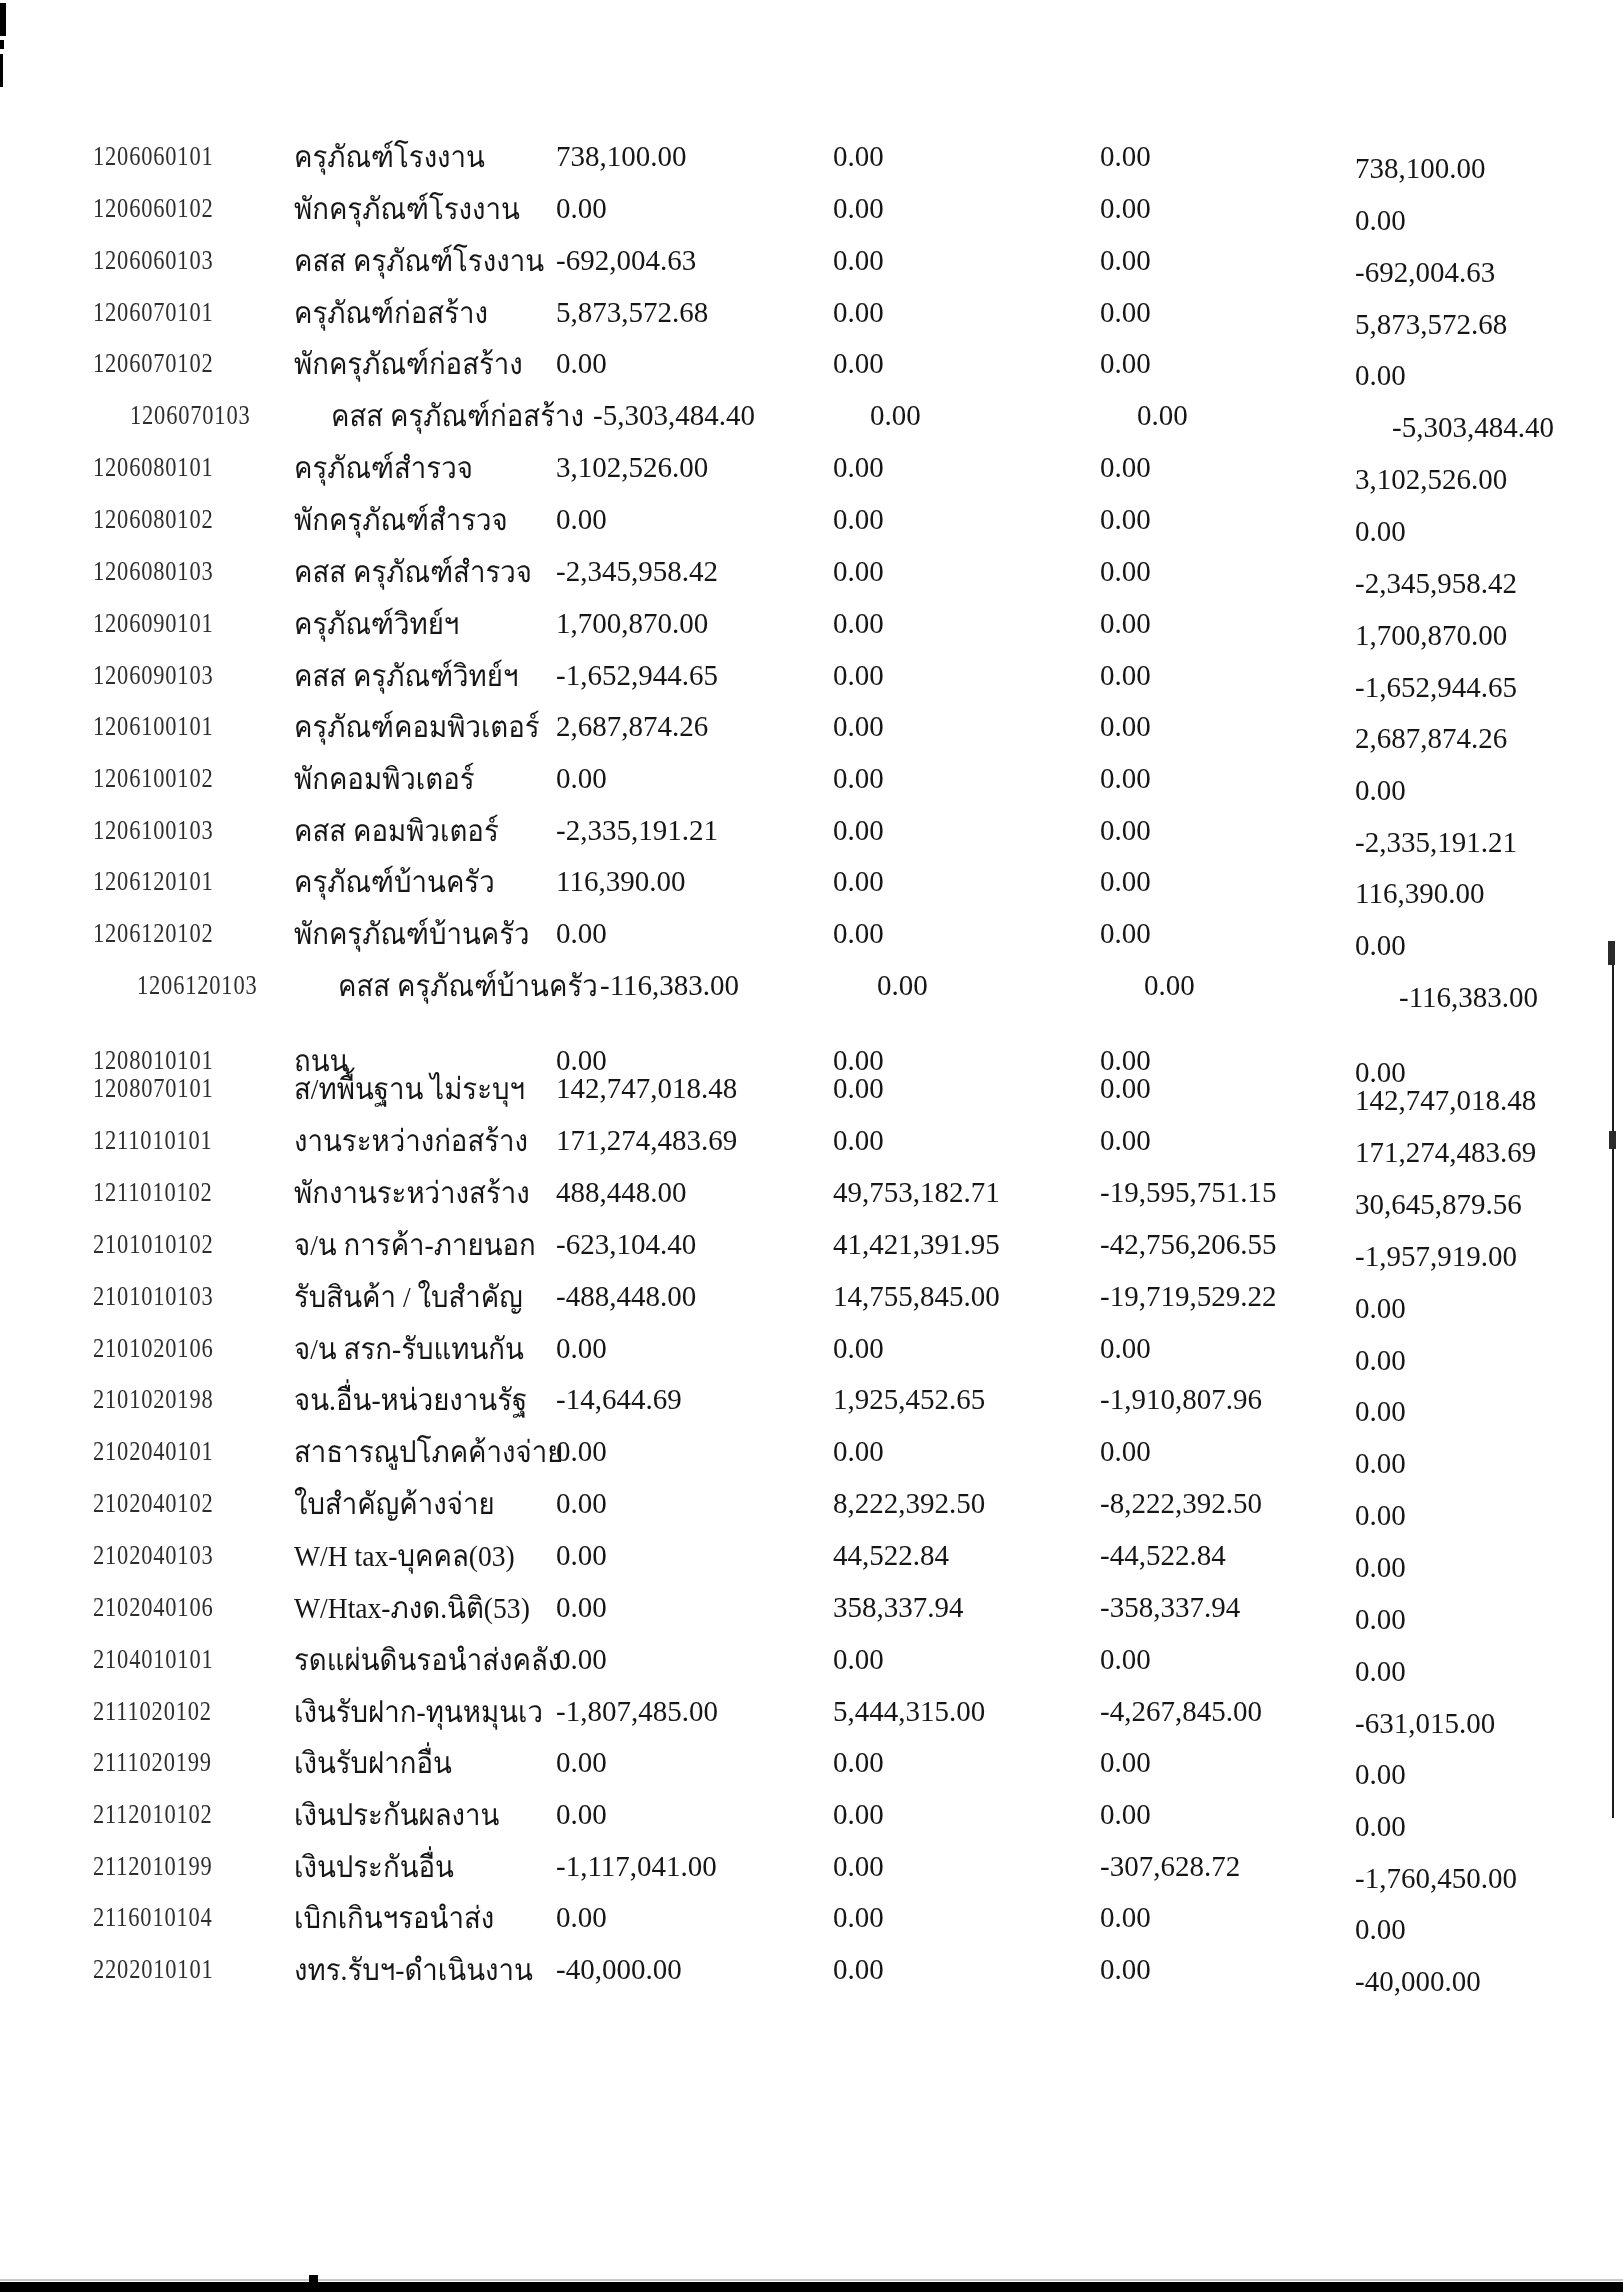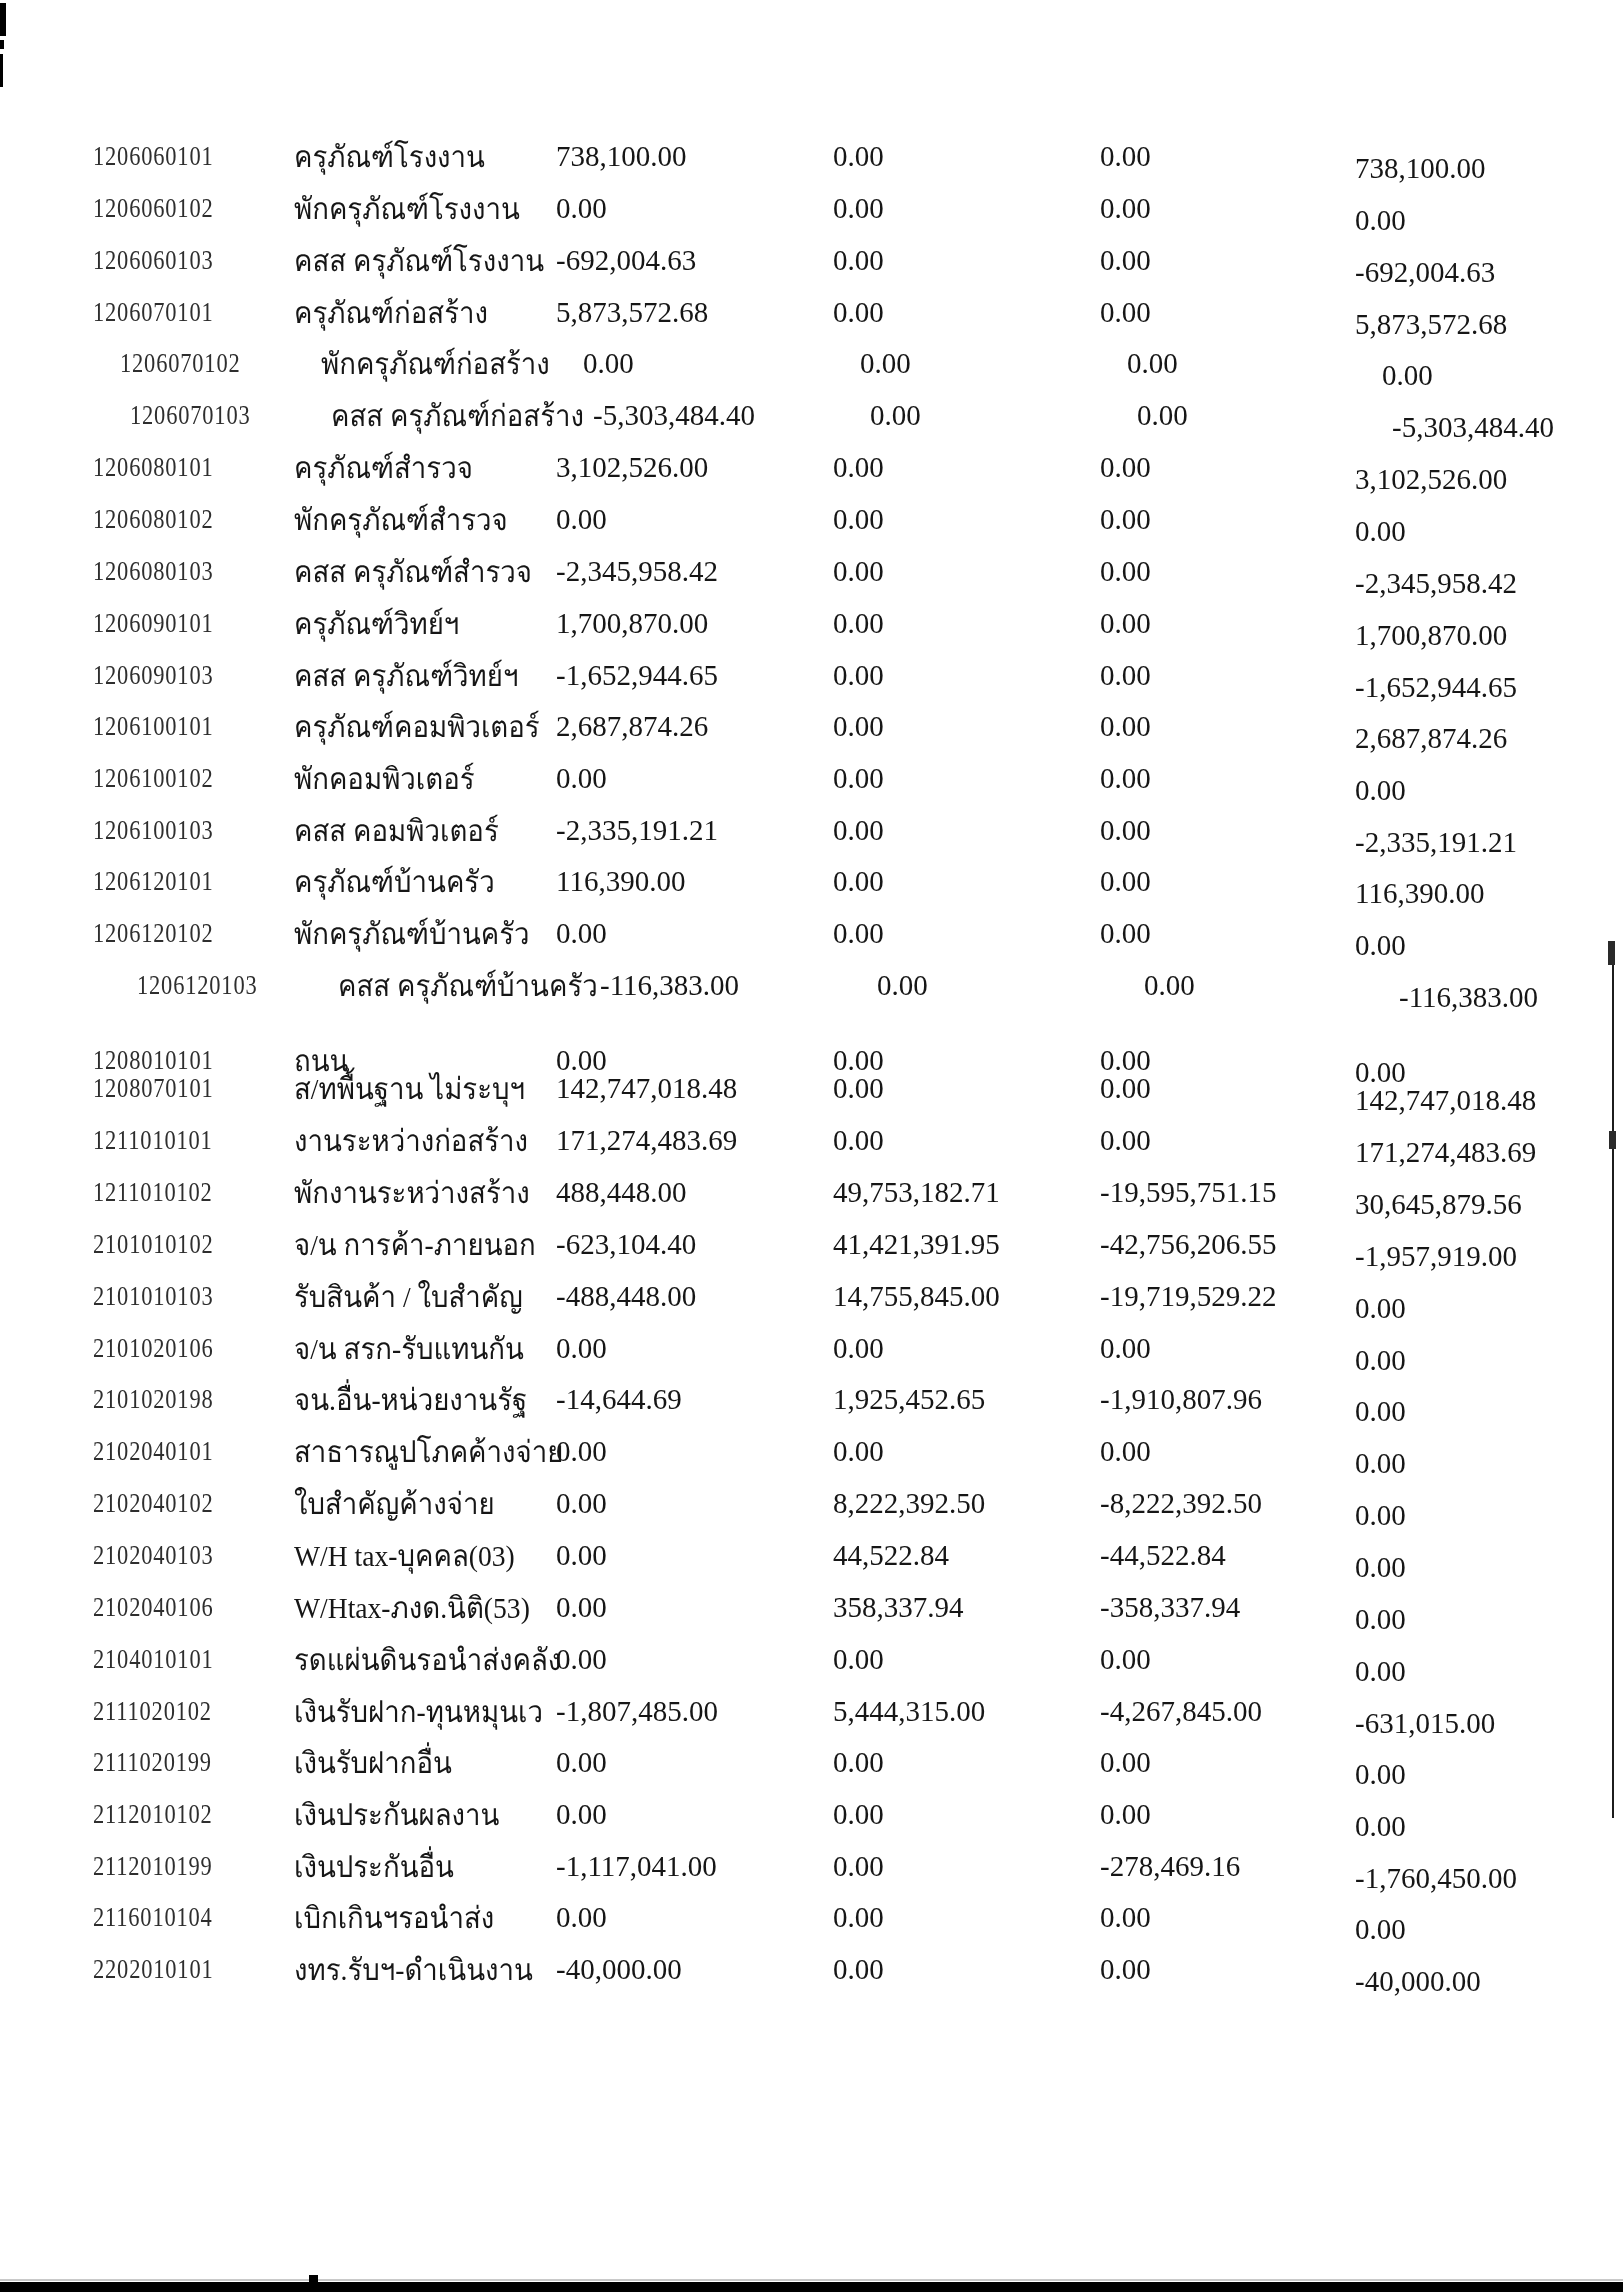--- a/index.html
+++ b/index.html
@@ -68,21 +68,21 @@
       <span class="cell amt c4">-692,004.63</span>
     </div>
       <div class="row" style="top: 296px;">
       <span class="cell code">1206070101</span>
       <span class="cell desc">ครุภัณฑ์ก่อสร้าง</span>
       <span class="cell amt c1">5,873,572.68</span>
       <span class="cell amt c2">0.00</span>
       <span class="cell amt c3">0.00</span>
       <span class="cell amt c4">5,873,572.68</span>
     </div>
-      <div class="row" style="top: 347px; margin-left: 27px;">
+      <div class="row" style="top: 347px;">
       <span class="cell code">1206070102</span>
       <span class="cell desc">พักครุภัณฑ์ก่อสร้าง</span>
       <span class="cell amt c1">0.00</span>
       <span class="cell amt c2">0.00</span>
       <span class="cell amt c3">0.00</span>
       <span class="cell amt c4">0.00</span>
     </div>
       <div class="row" style="top: 399px; margin-left: 37px;">
       <span class="cell code">1206070103</span>
       <span class="cell desc">คสส ครุภัณฑ์ก่อสร้าง</span>
@@ -305,21 +305,21 @@
       <span class="cell amt c1">0.00</span>
       <span class="cell amt c2">0.00</span>
       <span class="cell amt c3">0.00</span>
       <span class="cell amt c4">0.00</span>
     </div>
       <div class="row" style="top: 1850px;">
       <span class="cell code">2112010199</span>
       <span class="cell desc">เงินประกันอื่น</span>
       <span class="cell amt c1">-1,117,041.00</span>
       <span class="cell amt c2">0.00</span>
-      <span class="cell amt c3">-278,469.16</span>
+      <span class="cell amt c3">-307,628.72</span>
       <span class="cell amt c4">-1,760,450.00</span>
     </div>
       <div class="row" style="top: 1901px;">
       <span class="cell code">2116010104</span>
       <span class="cell desc">เบิกเกินฯรอนำส่ง</span>
       <span class="cell amt c1">0.00</span>
       <span class="cell amt c2">0.00</span>
       <span class="cell amt c3">0.00</span>
       <span class="cell amt c4">0.00</span>
     </div>

